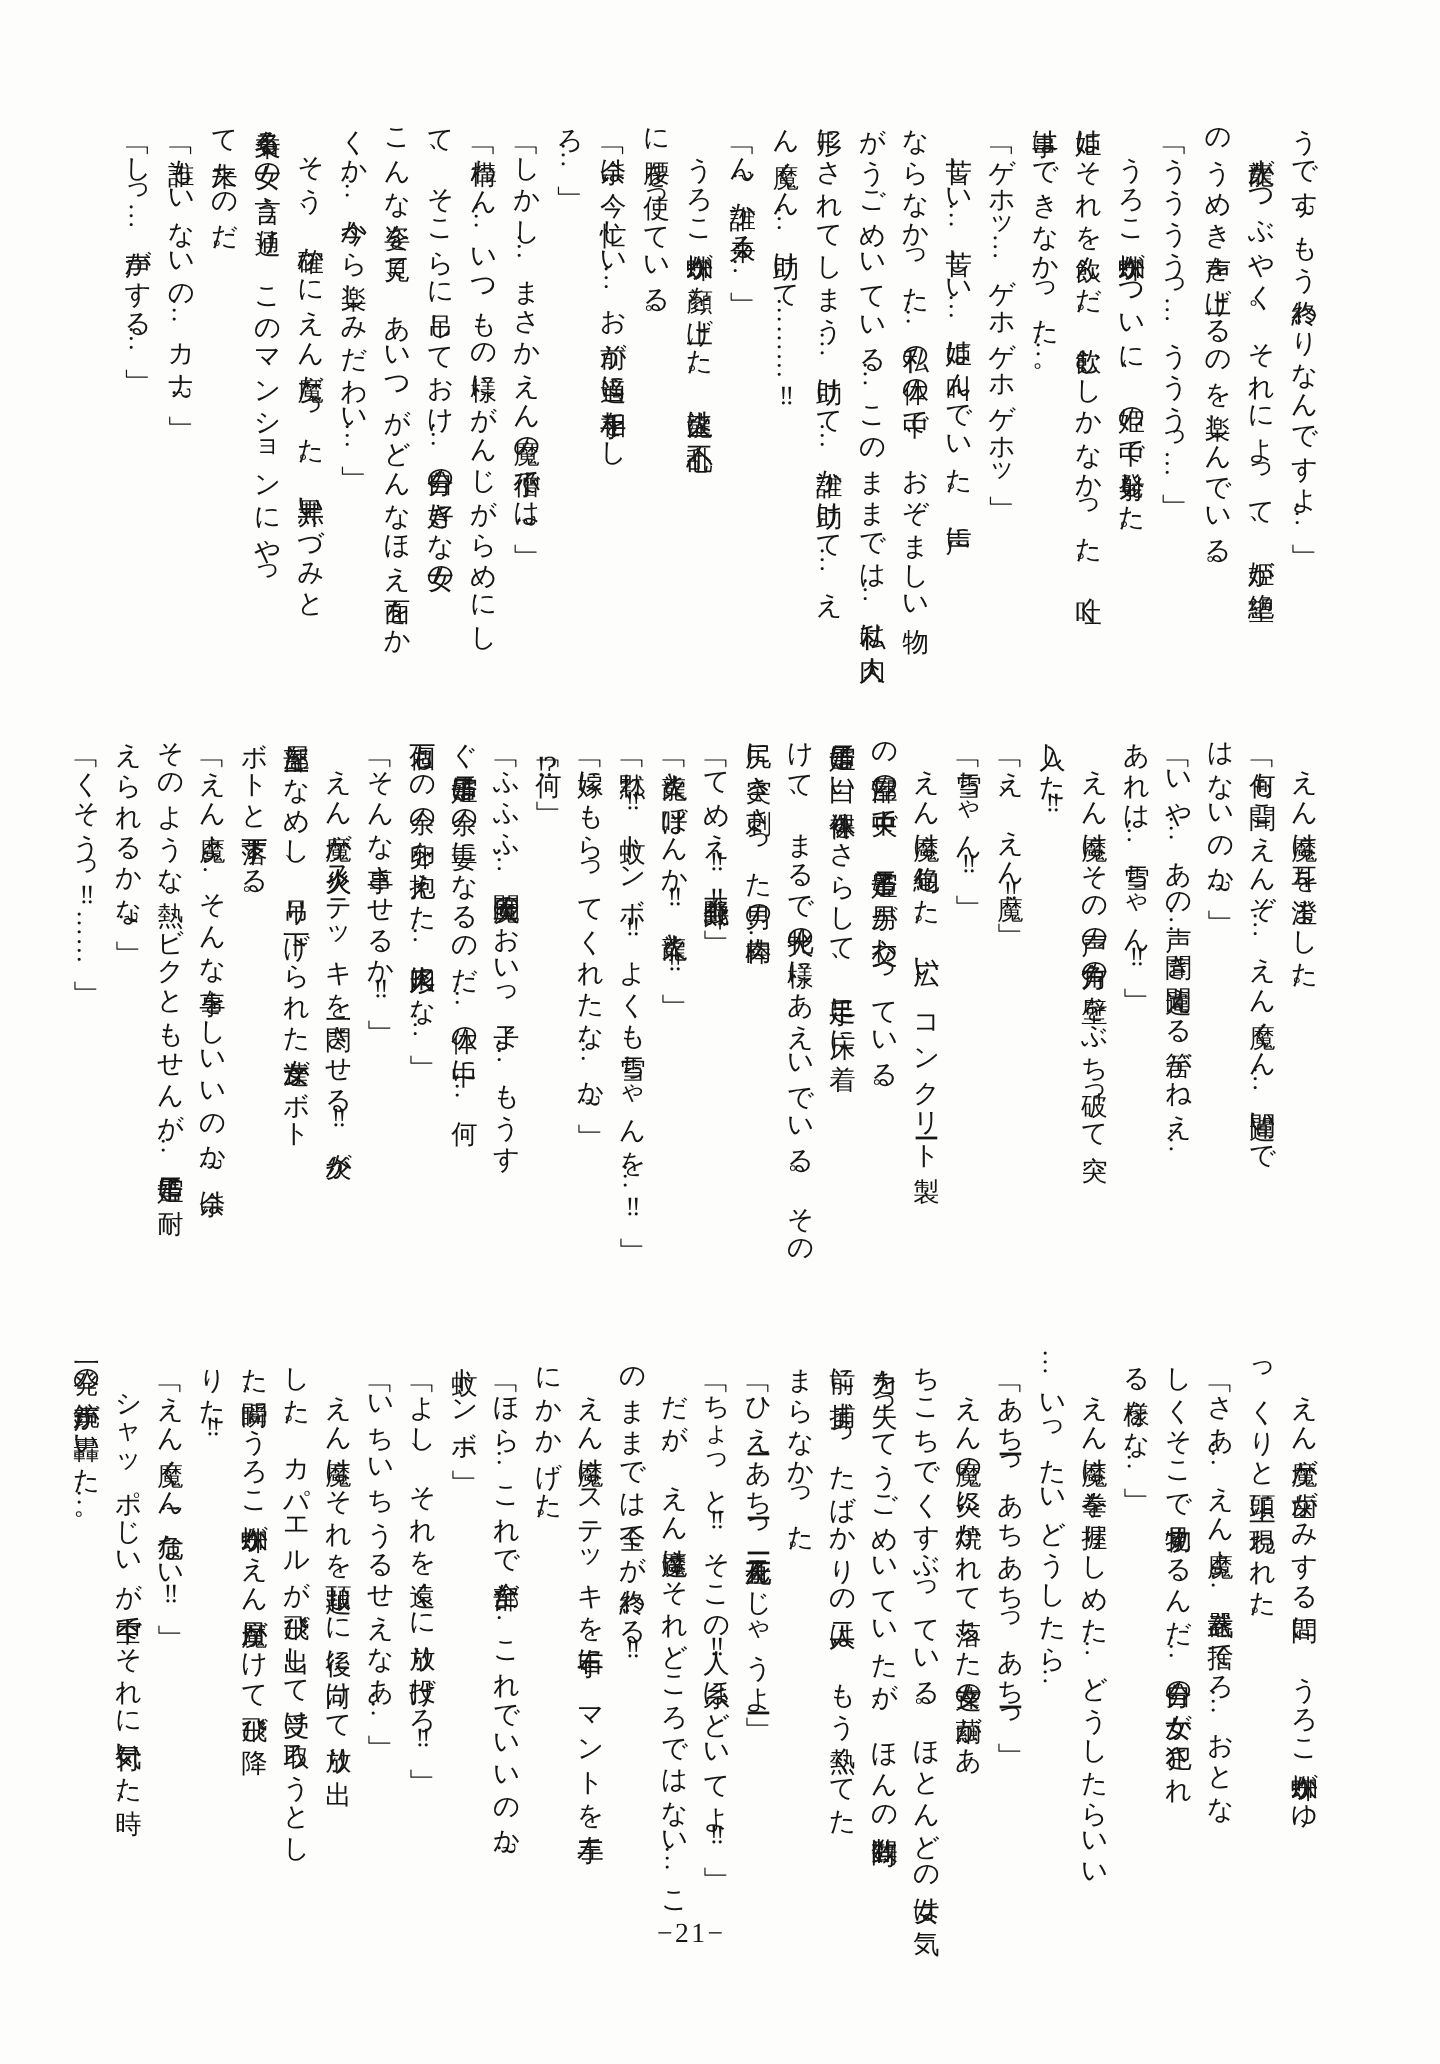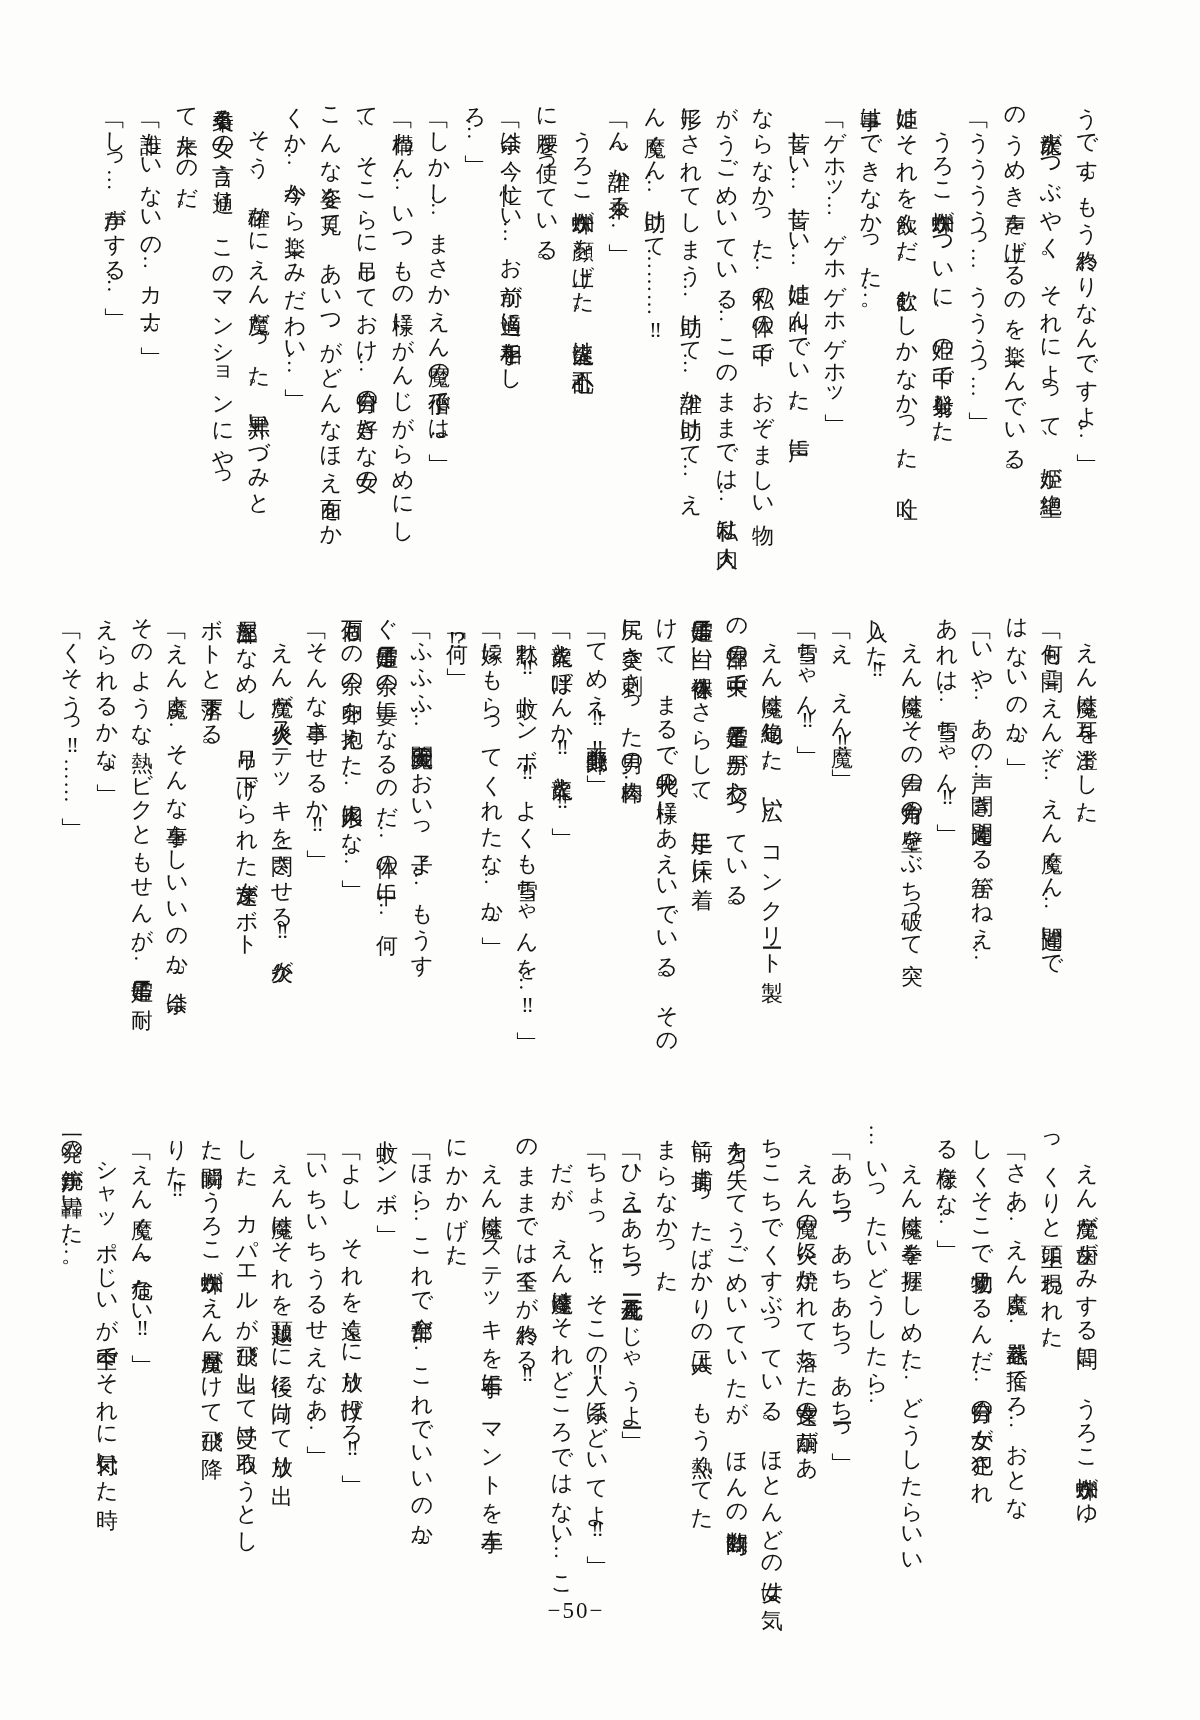--- a/index.html
+++ b/index.html
@@ -149,14 +149,14 @@
       <p class="tcol">　「いちいちうるせえなあ…」</p>
       <p class="tcol">　えん魔はそれを頭越しに後に向けて放り出</p>
       <p class="tcol">した。カパエルが飛び出して受け取ろうとし</p>
       <p class="tcol">た瞬間、うろこ蜘蛛がえん魔目がけて飛び降</p>
       <p class="tcol">りた‼</p>
       <p class="tcol">　「えん魔くん!危ない‼」</p>
       <p class="tcol">　シャッポじいが空中でそれに気付いた時、</p>
       <p class="tcol">一発の銃声が轟いた…。</p>
     </section>
 
-  <div class="page-number">−50−</div>
+  <div class="page-number">−21−</div>
 </div>
 
 </body></html>

